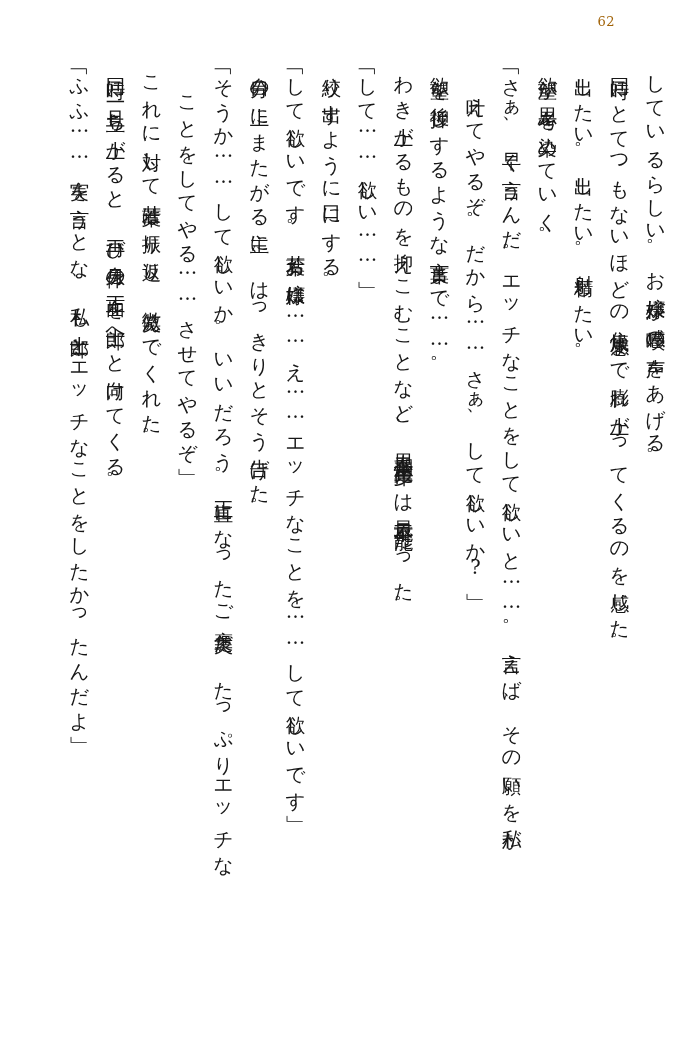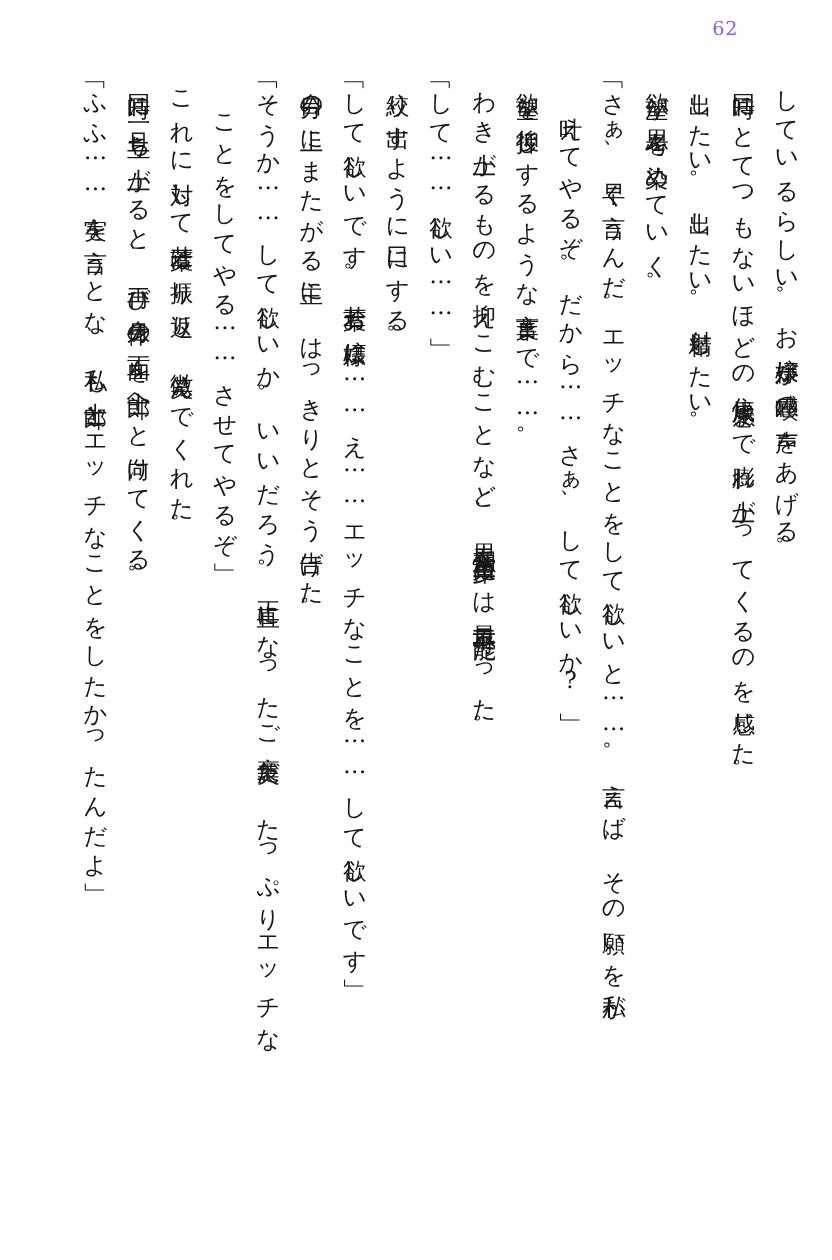--- a/index.html
+++ b/index.html
@@ -18,23 +18,23 @@
     position: relative;
     width: 693px;
     height: 1050px;
     box-sizing: border-box;
     background: #ffffff;
   }
   .page-number {
     position: absolute;
     top: 14px;
     right: 78px;
-    font-size: 16px;
+    font-size: 13px;
     font-family: "DejaVu Serif", "Liberation Serif", serif;
-    color: #8b5cf6;
+    color: #a16207;
     letter-spacing: 0.5px;
   }
   .text-block {
     position: absolute;
     top: 62px;
     left: 30px;
     right: 28px;
     height: 930px;
     display: flex;
     flex-direction: row-reverse;

